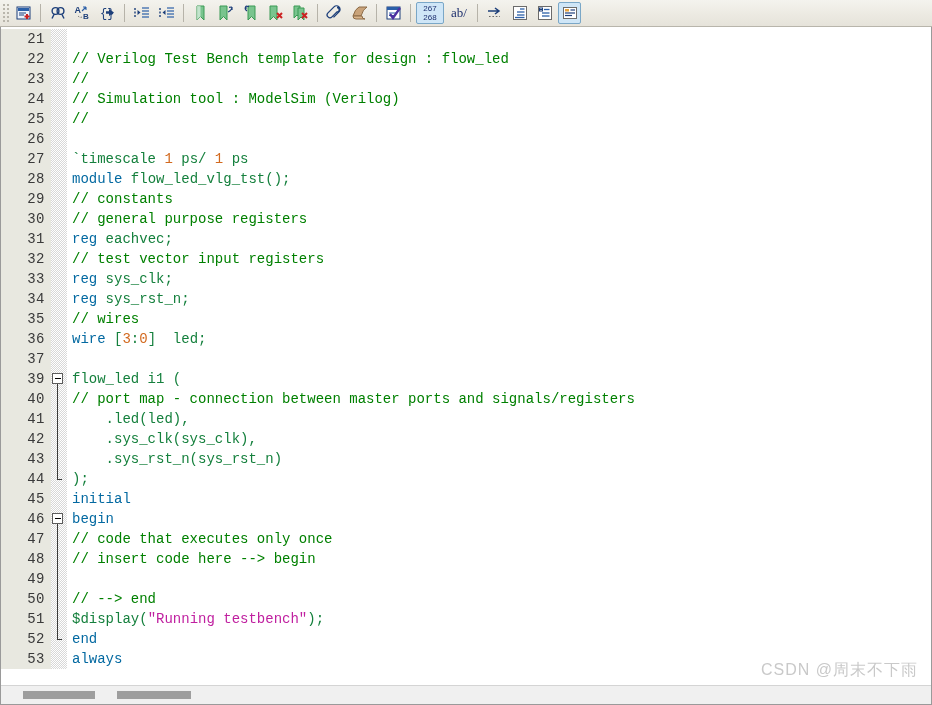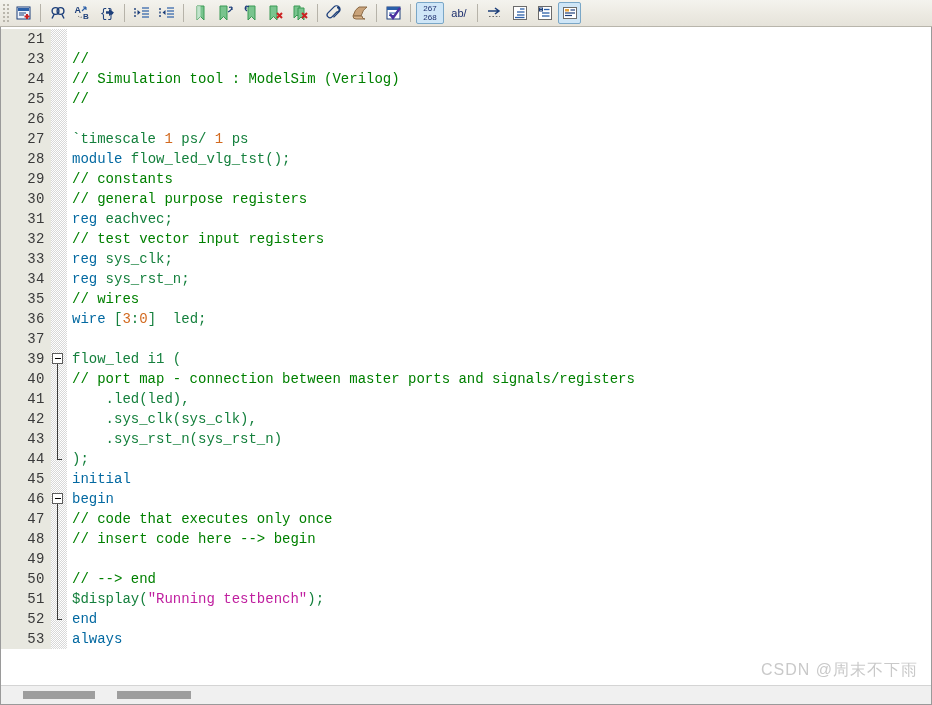--- a/index.html
+++ b/index.html
@@ -58,23 +58,23 @@
     border: 1px solid #7aa7c7;
   }
   .tb-btn svg { display: block; }
   .tb-sep {
     width: 1px; height: 18px;
     background: #b6b3a9;
     margin: 0 4px;
     flex: 0 0 auto;
   }
   .tb-text {
-    font-size: 11px;
+    font-size: 13px;
     color: #1d2f6e;
-    font-family: Liberation Sans, sans-serif;
+    font-family: Liberation Serif, serif;
     padding: 0 2px;
     flex: 0 0 auto;
   }
   .tb-num {
     width: 24px; height: 21px;
     font-size: 8px;
     line-height: 9px;
     color: #1d2f6e;
     text-align: center;
     font-family: "Liberation Sans", sans-serif;
@@ -428,20 +428,25 @@
   <div id="editor-frame">
 
     <div id="code-viewport">
       <div id="code-rows">
           <div class="row">
             <div class="gutter">21</div>
             <div class="foldcol"></div>
             <div class="code"></div>
           </div>
           <div class="row">
+            <div class="gutter">22</div>
+            <div class="foldcol"></div>
+            <div class="code"><span class="c-com">// Verilog Test Bench template for design : flow_led</span></div>
+          </div>
+          <div class="row">
             <div class="gutter">23</div>
             <div class="foldcol"></div>
             <div class="code"><span class="c-com">//</span></div>
           </div>
           <div class="row">
             <div class="gutter">24</div>
             <div class="foldcol"></div>
             <div class="code"><span class="c-com">// Simulation tool : ModelSim (Verilog)</span></div>
           </div>
           <div class="row">

